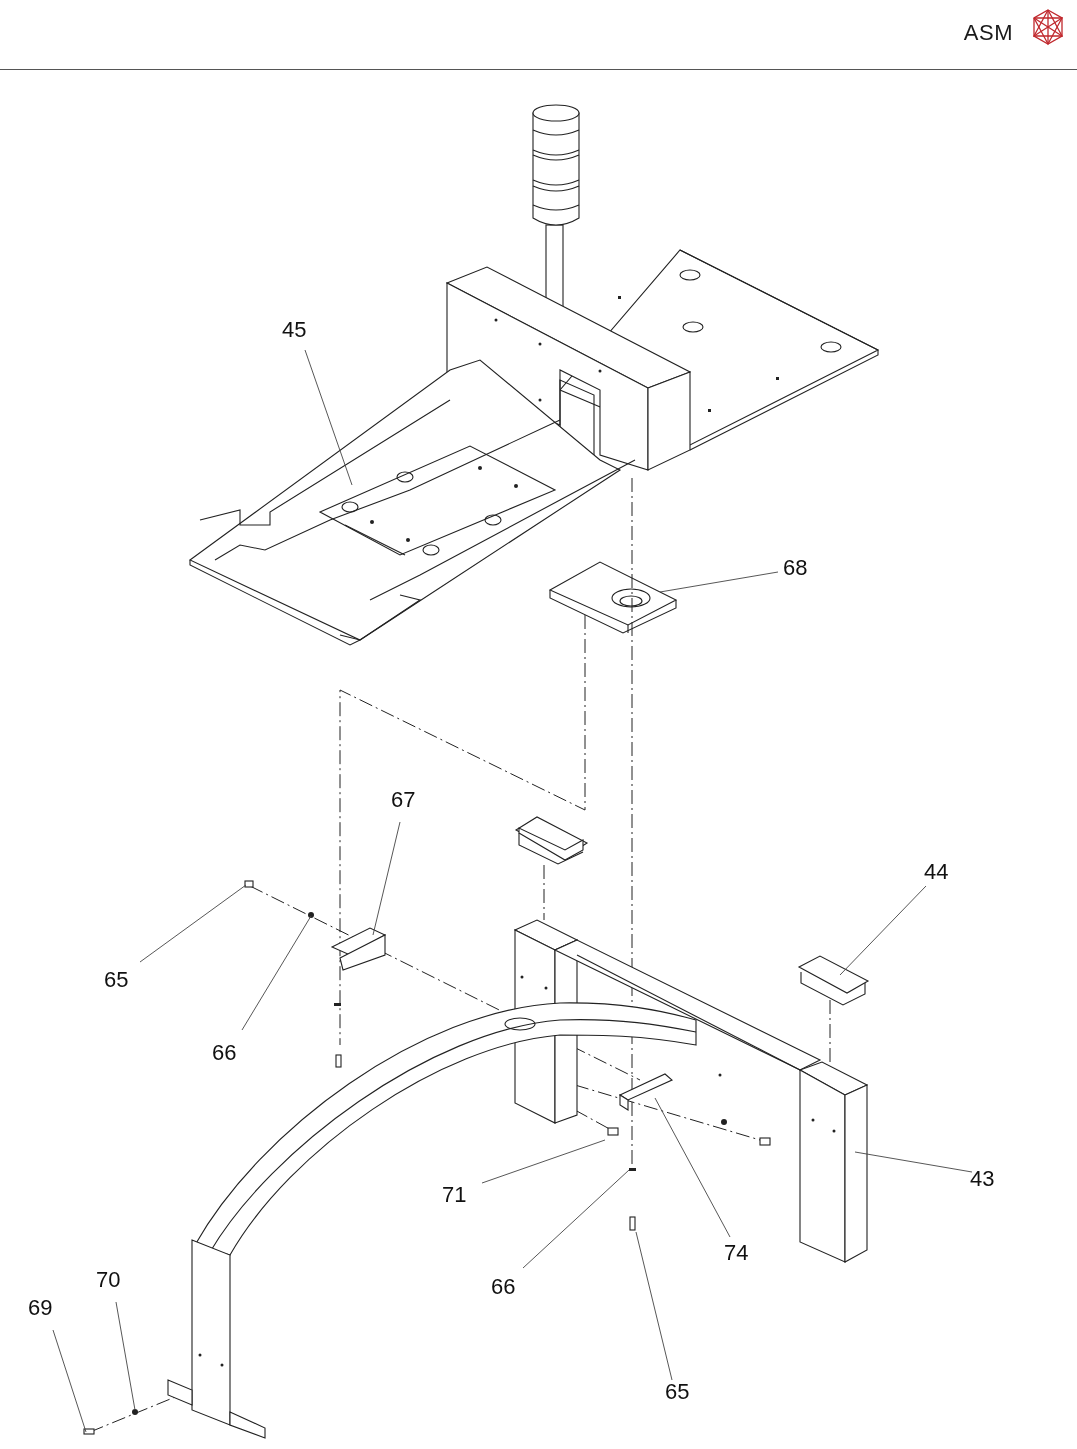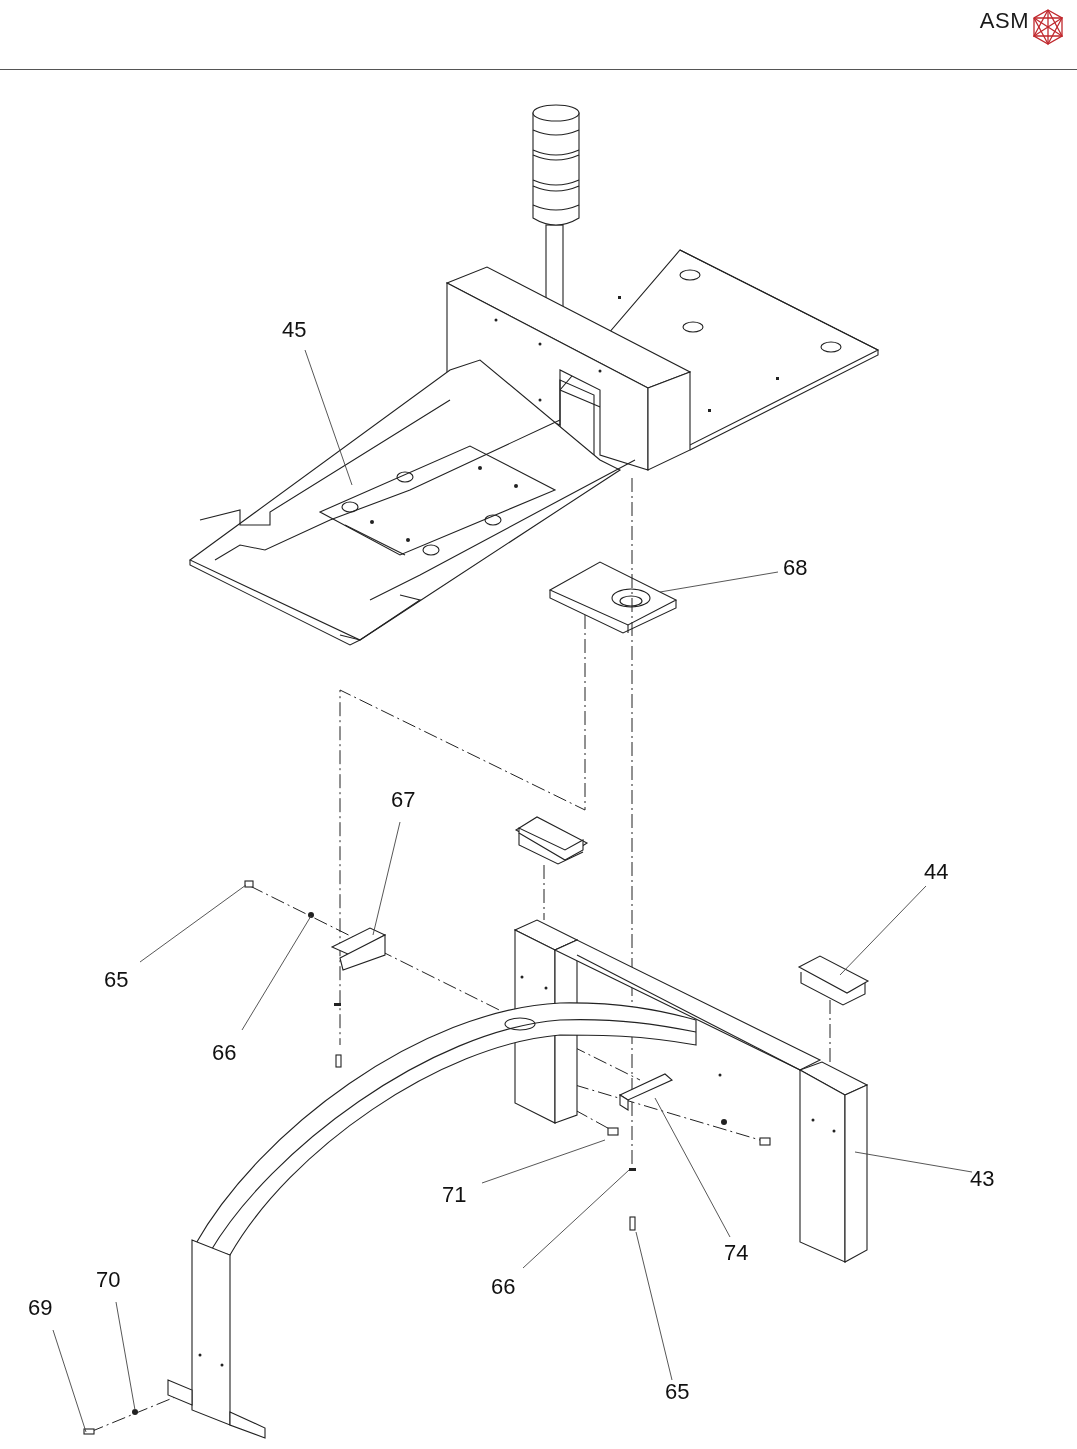--- a/index.html
+++ b/index.html
@@ -1,18 +1,18 @@
 <!DOCTYPE html>
 <html><head>
 <meta charset="utf-8">
 <style>
   html, body { margin: 0; padding: 0; background: #ffffff; }
   body { width: 1077px; height: 1449px; position: relative; overflow: hidden; font-family: "Liberation Sans", sans-serif; }
   .header { position: absolute; left: 0; top: 0; width: 1077px; height: 70px; }
-  .brand { position: absolute; right: 12px; top: 8px; display: flex; align-items: flex-start; gap: 2px; }
+  .brand { position: absolute; right: 12px; top: 8px; display: flex; align-items: flex-end; gap: 18px; }
   .brand-text { font-size: 22px; color: #1a1a1a; letter-spacing: 0.5px; font-family: "Liberation Sans", sans-serif; }
   .rule { position: absolute; left: 0; top: 69px; width: 1077px; height: 1px; background: #555; }
   svg.drawing { position: absolute; left: 0; top: 0; }
   .callout { font-family: "Liberation Sans", sans-serif; font-size: 22px; fill: #111; }
   .ln { stroke: #222; stroke-width: 1.1; fill: #fff; }
   .lnn { stroke: #222; stroke-width: 1.1; fill: none; }
   .leader { stroke: #444; stroke-width: 0.9; fill: none; }
   .axis { stroke: #222; stroke-width: 1; fill: none; stroke-dasharray: 14 4 2 4; }
   .dot { fill: #222; }
 </style>

